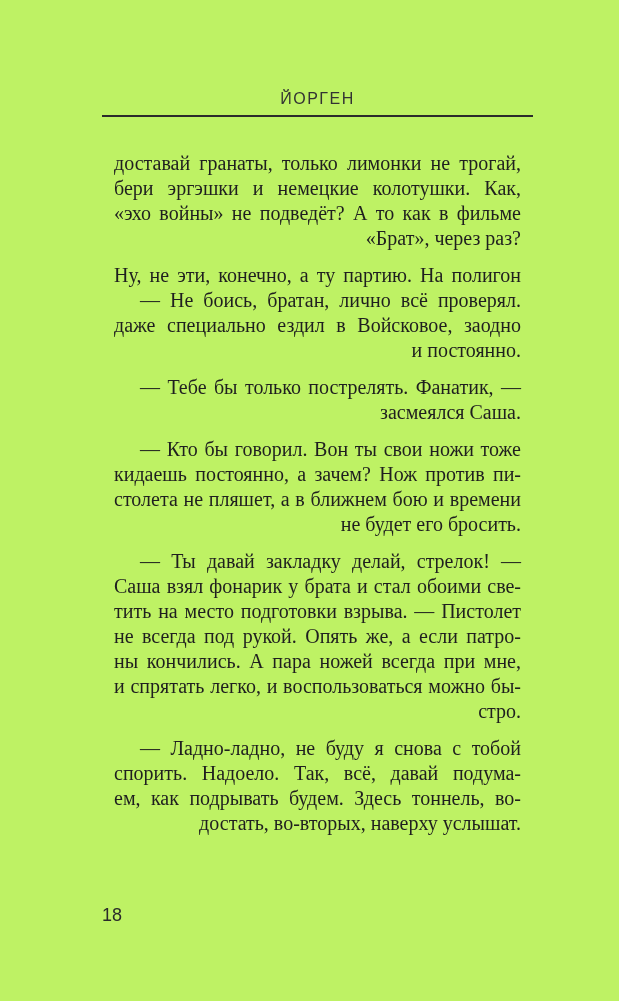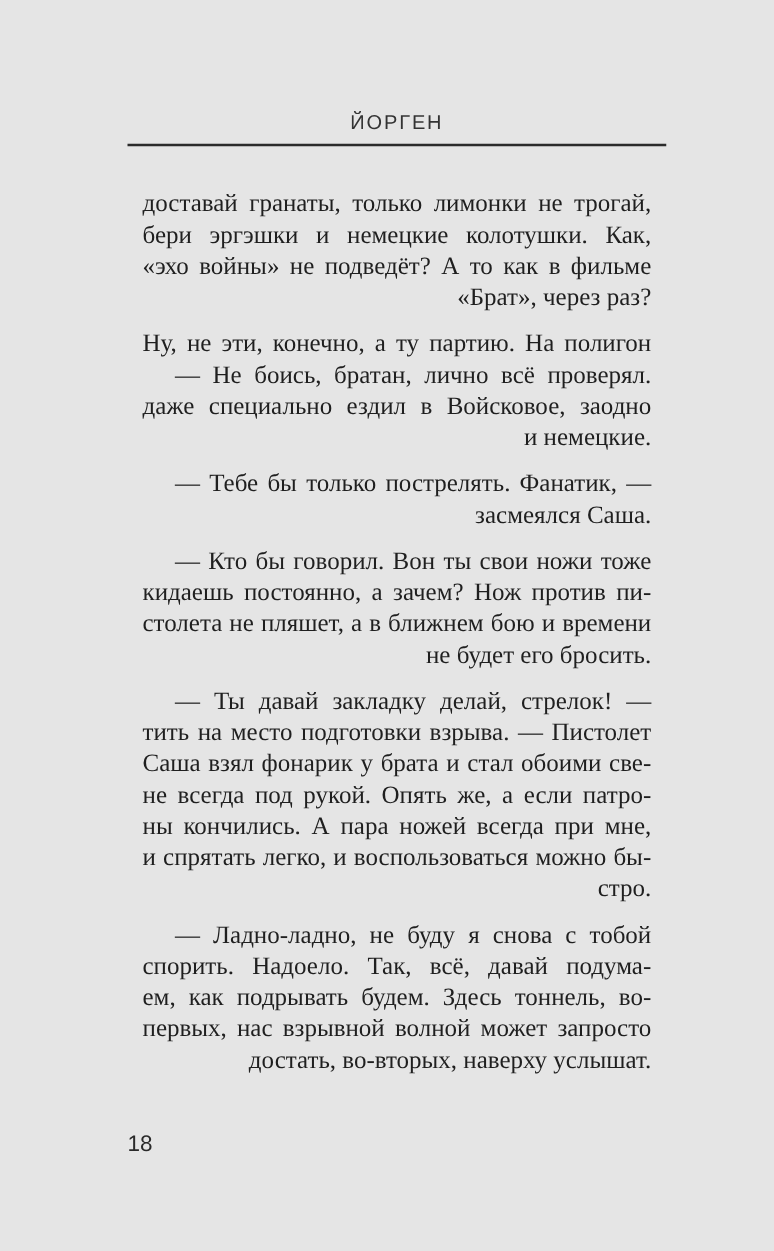--- a/index.html
+++ b/index.html
@@ -1,20 +1,20 @@
 <!DOCTYPE html>
 <html lang="ru"><head>
 <meta charset="utf-8">
 <style>
   html, body { margin: 0; padding: 0; background: #ffffff; }
   .page {
     position: relative;
     width: 619px;
     height: 1001px;
-    background: #e5e5e5;
+    background: #bef264;
     overflow: hidden;
     font-family: "Liberation Serif", "DejaVu Serif", serif;
     color: #1f1f1f;
   }
   .running-head {
     position: absolute;
     top: 90px;
     left: 102px;
     width: 431px;
     text-align: center;
@@ -72,43 +72,42 @@
       <div class="para">
         <div class="line">доставай гранаты, только лимонки не трогай,</div>
         <div class="line">бери эргэшки и немецкие колотушки. Как,</div>
         <div class="line">«эхо войны» не подведёт? А то как в фильме</div>
         <div class="line last-line">«Брат», через раз?</div>
       </div>
       <div class="para">
         <div class="line">Ну, не эти, конечно, а ту партию. На полигон</div>
         <div class="line indent">— Не боись, братан, лично всё проверял.</div>
         <div class="line">даже специально ездил в Войсковое, заодно</div>
-        <div class="line last-line">и немецкие.</div>
+        <div class="line last-line">и постоянно.</div>
       </div>
       <div class="para">
         <div class="line indent">— Тебе бы только пострелять. Фанатик, —</div>
         <div class="line last-line">засмеялся Саша.</div>
       </div>
       <div class="para">
         <div class="line indent">— Кто бы говорил. Вон ты свои ножи тоже</div>
         <div class="line">кидаешь постоянно, а зачем? Нож против пи-</div>
         <div class="line">столета не пляшет, а в ближнем бою и времени</div>
         <div class="line last-line">не будет его бросить.</div>
       </div>
       <div class="para">
         <div class="line indent">— Ты давай закладку делай, стрелок! —</div>
+        <div class="line">Саша взял фонарик у брата и стал обоими све-</div>
         <div class="line">тить на место подготовки взрыва. — Пистолет</div>
-        <div class="line">Саша взял фонарик у брата и стал обоими све-</div>
         <div class="line">не всегда под рукой. Опять же, а если патро-</div>
         <div class="line">ны кончились. А пара ножей всегда при мне,</div>
         <div class="line">и спрятать легко, и воспользоваться можно бы-</div>
         <div class="line last-line">стро.</div>
       </div>
       <div class="para">
         <div class="line indent">— Ладно-ладно, не буду я снова с тобой</div>
         <div class="line">спорить. Надоело. Так, всё, давай подума-</div>
         <div class="line">ем, как подрывать будем. Здесь тоннель, во-</div>
-        <div class="line">первых, нас взрывной волной может запросто</div>
         <div class="line last-line">достать, во-вторых, наверху услышат.</div>
       </div>
     </div>
   <div class="page-number">18</div>
 </div>
 
 </body></html>

